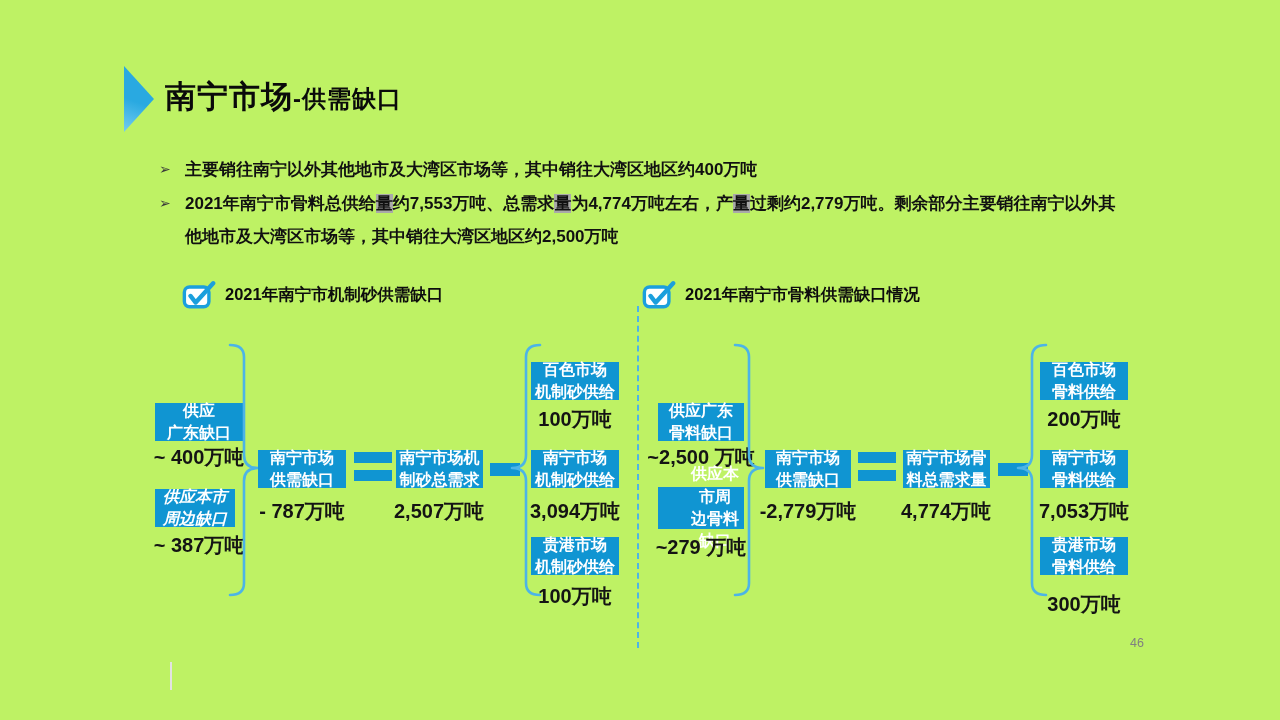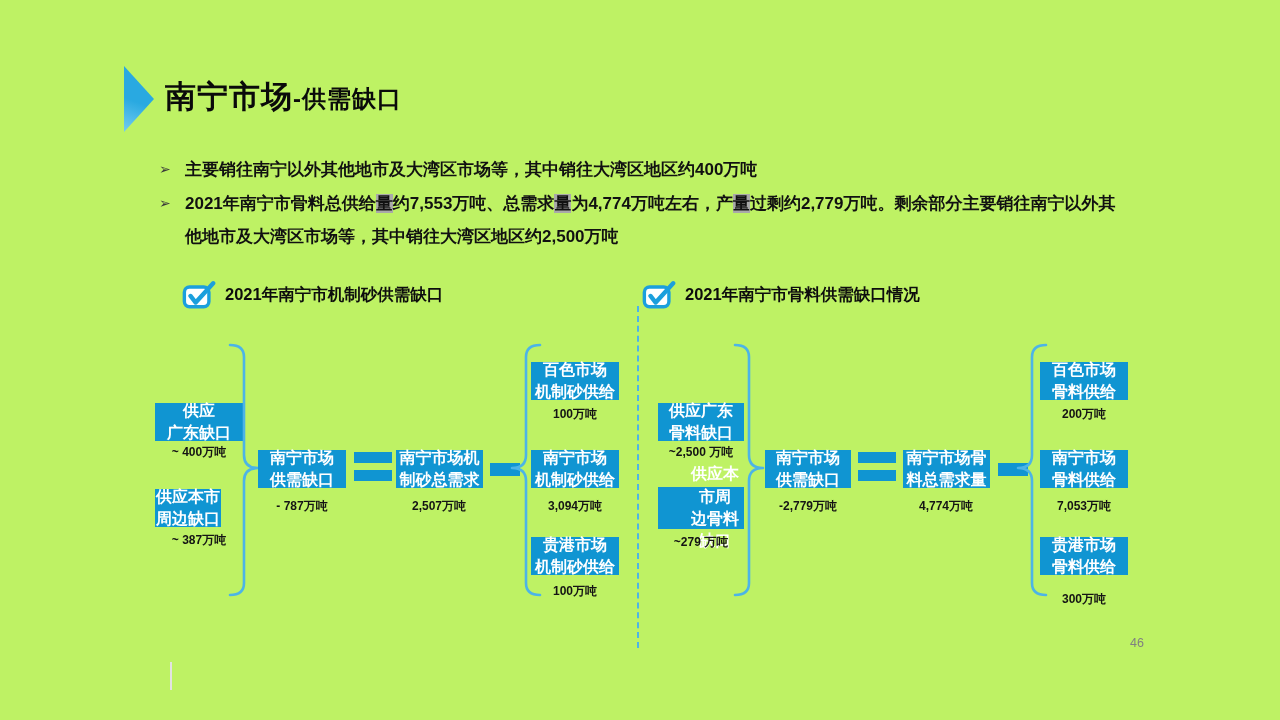--- a/index.html
+++ b/index.html
@@ -48,21 +48,21 @@
     position:absolute;left:637px;top:306px;height:342px;width:0;
     border-left:2px dashed var(--brace-blue);
   }
   
   .bbox{
     position:absolute;background:var(--box-blue);color:#fff;
     display:flex;align-items:center;justify-content:center;text-align:center;
     font-size:16px;font-weight:bold;line-height:1.4;white-space:pre-line;
   }
   .bval{
-    position:absolute;width:110px;text-align:center;font-size:12px;font-weight:bold;
+    position:absolute;width:110px;text-align:center;font-size:20px;font-weight:bold;
     color:#141414;white-space:nowrap;
   }
   .equals{position:absolute;width:38px;}
   .equals .bar{width:38px;height:11px;background:var(--box-blue);}
   .equals .bar + .bar{margin-top:7px;}
   .minus{position:absolute;width:30px;height:13px;background:var(--box-blue);}
   .brace{position:absolute;}
   .brace path{stroke:var(--brace-blue);stroke-width:2.6;fill:none;stroke-linecap:round;stroke-linejoin:round;}
   .page-number{position:absolute;left:1130px;top:636px;font-size:12.5px;color:var(--page-num-gray);}
   .caret-mark{position:absolute;left:170px;top:662px;width:2px;height:28px;background:#e2e2e2;}
@@ -108,21 +108,21 @@
     </svg>
     <span class="hdr-label">2021年南宁市骨料供需缺口情况</span>
   </div>
 
   <div class="v-sep"></div>
 
   <div class="bbox" style="left:155px;top:403px;width:88px;height:38px;">供应
 广东缺口</div>
   <div class="bval" style="left:144px;top:444px;">~ 400万吨</div>
 
-  <div class="bbox" style="left:155px;top:489px;width:66px;height:38px;">供应本市
+  <div class="bbox" style="left:155px;top:489px;width:80px;height:38px;font-style:italic;">供应本市
 周边缺口</div>
   <div class="bval" style="left:144px;top:532px;">~ 387万吨</div>
 
   <svg class="brace" style="left:228px;top:343px;" width="34" height="254" viewBox="0 0 34 254">
     <path d="M2,2 Q16,2 16,14 L16,112 Q16,125 30,125 Q16,125 16,138 L16,240 Q16,252 2,252"></path>
   </svg>
 
   <div class="bbox" style="left:258px;top:450px;width:88px;height:38px;">南宁市场
 供需缺口</div>
   <div class="bval" style="left:247px;top:498px;">- 787万吨</div>

